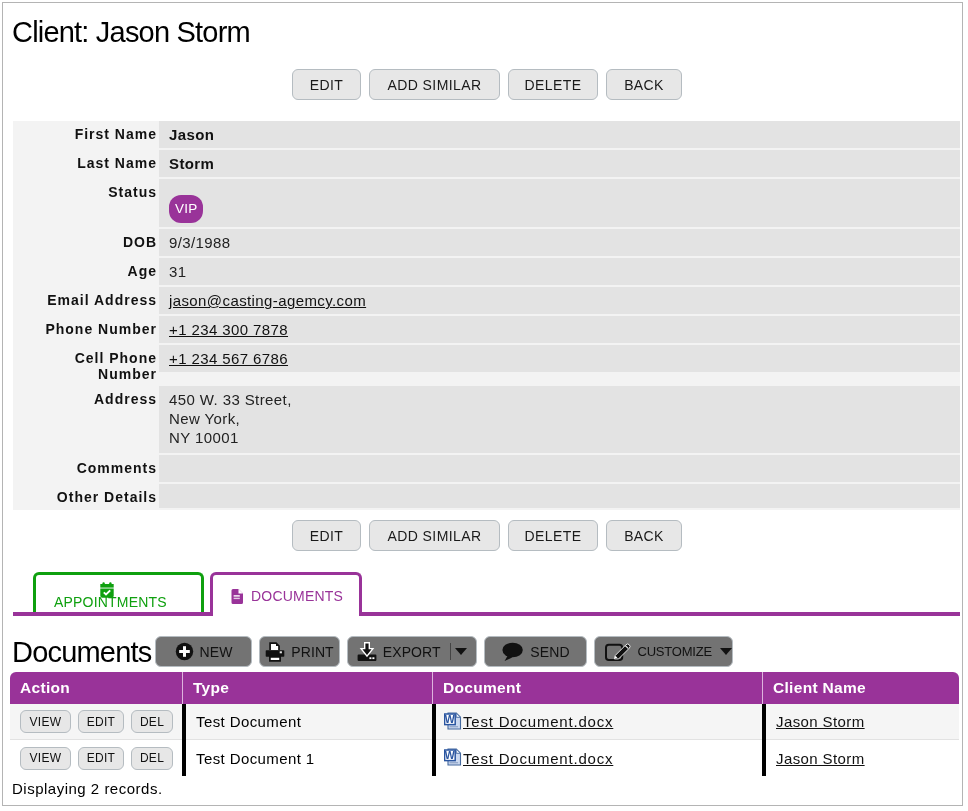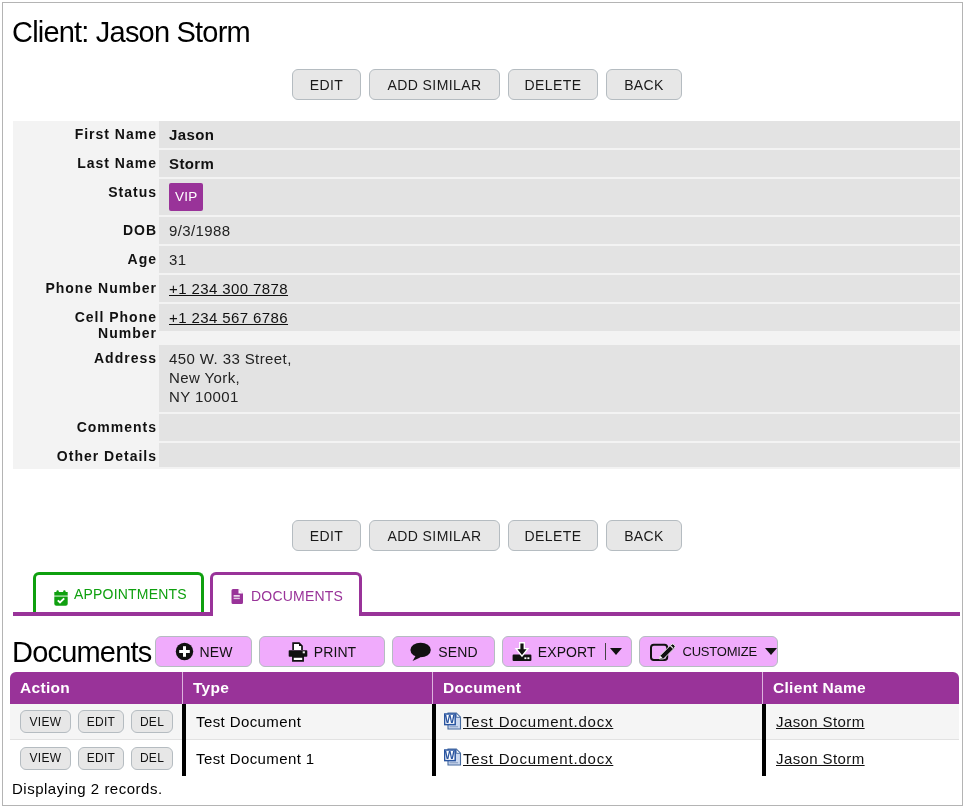--- a/index.html
+++ b/index.html
@@ -14,37 +14,37 @@
 .b-edit { width:69px; } .b-add { width:131px; } .b-del { width:90px; } .b-back { width:76px; }
 
 .fields { position:absolute; left:13px; top:121px; width:947px; }
 .frow { display:flex; align-items:flex-start; background:#f3f3f3; }
 .flabel { width:146px; padding:5px 2px 4px 0; text-align:right; font-weight:bold; font-size:14px; line-height:16px; color:#111; letter-spacing:1px; }
 .fvalue { width:801px; background:#e3e3e3; padding:4px 10px; line-height:19px; font-size:15px; letter-spacing:0.4px; margin-bottom:2px; min-height:27px; color:#222; }
 .fvalue.bold { font-weight:bold; color:#111; }
 .frow.addr .fvalue { padding-bottom:6px; }
 .frow:last-child .fvalue { padding-bottom:1px; min-height:24px; }
 a.dark { color:#111; text-decoration:underline; }
-.vip { display:inline-block; background:#993399; color:#fff; border-radius:2px; font-size:13.5px; padding:4px 6px; line-height:20px; letter-spacing:0.2px; }
+.vip { display:inline-block; background:#993399; color:#fff; border-radius:12px; font-size:13.5px; padding:4px 6px; line-height:20px; letter-spacing:0.2px;margin-top:12px; }
 
 .tabs { position:absolute; left:0px; top:572px; width:100%; height:44px; }
 .tabline { position:absolute; left:13px; right:8px; top:40px; height:4px; background:#993399; }
 .tab { position:absolute; top:0; height:40px; background:#fff; display:flex; align-items:center; border-radius:6px 6px 0 0; font-size:14px; }
 .tab.appt { left:33px; width:171px; border:3px solid #0fa00f; border-bottom:none; color:#0fa00f; }
 .tab.docs { left:210px; width:152px; height:44px; border:3px solid #993399; border-bottom:none; color:#993399; z-index:2; }
 .tab.appt svg { margin-right:6px; position:relative; top:4px; } .tab.docs svg { margin-right:8px; position:relative; top:1px; }
 .tab .tx { letter-spacing:0.2px; }
-.tab.appt .inner { margin-left:18px; display:flex; align-items:center;}
+.tab.appt .inner { margin-left:18px; display:flex; align-items:center;flex-direction:column;}
 .tab.docs .inner { margin-left:18px; display:flex; align-items:center;}
 
 .docshead { position:absolute; left:12px; top:636px; font-size:29px; letter-spacing:-0.8px; color:#000; }
 .toolbar { position:absolute; left:155px; top:636px; display:flex; gap:7px; }
-.tbtn { height:31px; background:#f0abfc; border:1px solid #b5bcc1; border-radius:6px; display:flex; align-items:center; justify-content:center; font-size:14px; color:#111; letter-spacing:0.1px; }
+.tbtn { height:31px; background:#737373; border:1px solid #b5bcc1; border-radius:6px; display:flex; align-items:center; justify-content:center; font-size:14px; color:#111; letter-spacing:0.1px; }
 .tbtn svg { margin-right:6px; }
-.t-new { width:97px; } .t-print { width:126px; } .t-export { width:130px; } .t-send { width:103px; } .t-cust { width:139px; font-size:13px; letter-spacing:-0.2px;justify-content:flex-end; }
+.t-new { width:97px; } .t-print { width:81px; } .t-export { width:130px; } .t-send { width:103px; } .t-cust { width:139px; font-size:13px; letter-spacing:-0.2px;justify-content:flex-end; }
 .sep { width:1.5px; height:17px; background:#444; margin:0 4px 0 9px; }
 .caret { width:0; height:0; border-left:6.5px solid transparent; border-right:6.5px solid transparent; border-top:7.5px solid #111; margin-left:8px; }
 
 .dtable { position:absolute; left:10px; top:672px; width:949px; }
 .dhead { display:flex; background:#993399; color:#fff; font-weight:bold; font-size:15.5px; letter-spacing:0.3px; height:32px; align-items:center; border-radius:6px 6px 0 0; }
 .dhead > div { padding-left:10px; }
 .drow .dc3 { padding-left:8px; }
 .dc1 { width:172px; } .dc2 { width:250px; } .dc3 { width:330px; } .dc4 { width:196px; }
 .dhead .dc2, .dhead .dc3, .dhead .dc4 { border-left:1px solid #ddb3dd; height:32px; display:flex; align-items:center; }
 .drow { display:flex; align-items:center; height:36px; font-size:15px; letter-spacing:0.4px; border-bottom:1px solid #e2e2e2; }
@@ -85,20 +85,24 @@
     </div>
   <div class="frow">
       <div class="flabel">DOB</div>
       <div class="fvalue">9/3/1988</div>
     </div>
   <div class="frow">
       <div class="flabel">Age</div>
       <div class="fvalue">31</div>
     </div>
   <div class="frow">
+      <div class="flabel">Email Address</div>
+      <div class="fvalue"><a class="dark" href="#">jason@casting-agemcy.com</a></div>
+    </div>
+  <div class="frow">
       <div class="flabel">Phone Number</div>
       <div class="fvalue"><a class="dark" href="#">+1 234 300 7878</a></div>
     </div>
   <div class="frow">
       <div class="flabel">Cell Phone<br>Number</div>
       <div class="fvalue"><a class="dark" href="#">+1 234 567 6786</a></div>
     </div>
   <div class="frow addr">
       <div class="flabel">Address</div>
       <div class="fvalue">450 W. 33 Street,<br>New York,<br>NY 10001</div>
@@ -160,34 +164,34 @@
     NEW</div>
   <div class="tbtn t-print">
     <svg width="20" height="20" viewBox="0 0 20 20">
         <path fill="#fff" stroke="#111" stroke-width="1.7" d="M5.1 8V1.1h6l2.9 2.9V8"></path>
         <path fill="#111" d="M11 1.1l3 3h-3z"></path>
         <rect x="0.7" y="8.2" width="18.6" height="6.6" rx="0.8" fill="#111"></rect>
         <rect x="14.7" y="9.3" width="2.2" height="2" fill="#e7e7e7"></rect>
         <path fill="#fff" stroke="#111" stroke-width="1.7" d="M4.9 14.9h10.2v4H4.9z"></path>
       </svg>
     PRINT</div>
-  <div class="tbtn t-send">
-    <svg width="23" height="20" viewBox="0 0 23 20">
-        <ellipse cx="11.6" cy="8" rx="10.2" ry="7.3" fill="#111"></ellipse>
-        <path fill="#111" d="M7.2 12.8L3.6 19l7.6-3.6z"></path>
-      </svg>
-    SEND</div>
   <div class="tbtn t-export">
     <svg width="20" height="20" viewBox="0 0 20 20">
         <path fill="#111" d="M1.6 12.6h16.8a1 1 0 0 1 1 1v4.4a1 1 0 0 1-1 1H1.6a1 1 0 0 1-1-1v-4.4a1 1 0 0 1 1-1z"></path>
         <path fill="#111" stroke="#fff" stroke-width="1.4" d="M7.7 0.7h4.6v5.9h3.6L10 14.2 4.1 6.6h3.6z"></path>
         <rect x="12.4" y="15.3" width="2" height="1.8" fill="#fff"></rect>
         <rect x="15.4" y="15.3" width="2" height="1.8" fill="#fff"></rect>
       </svg>
     EXPORT<span class="sep"></span><span class="caret" style="margin-left:0"></span></div>
+  <div class="tbtn t-send">
+    <svg width="23" height="20" viewBox="0 0 23 20">
+        <ellipse cx="11.6" cy="8" rx="10.2" ry="7.3" fill="#111"></ellipse>
+        <path fill="#111" d="M7.2 12.8L3.6 19l7.6-3.6z"></path>
+      </svg>
+    SEND</div>
   <div class="tbtn t-cust">
     <svg width="26" height="19" viewBox="0 0 26 19">
         <rect x="1" y="2.8" width="16.2" height="15.2" rx="2.8" fill="none" stroke="#111" stroke-width="2"></rect>
         <path fill="#111" stroke="#e7e7e7" stroke-width="1" d="M9.4 16.9l0.8-3.4L20.9 2.8a2.4 2.4 0 0 1 3.4 3.4L13.6 16.9z"></path>
         <path d="M20.2 3.5l3.2 3.2" stroke="#e7e7e7" stroke-width="1.1" fill="none"></path>
         <path fill="#fff" d="M10.4 13.8l2 2-2.7 0.7z"></path>
       </svg>
     CUSTOMIZE<span class="caret"></span></div>
 </div>
 

